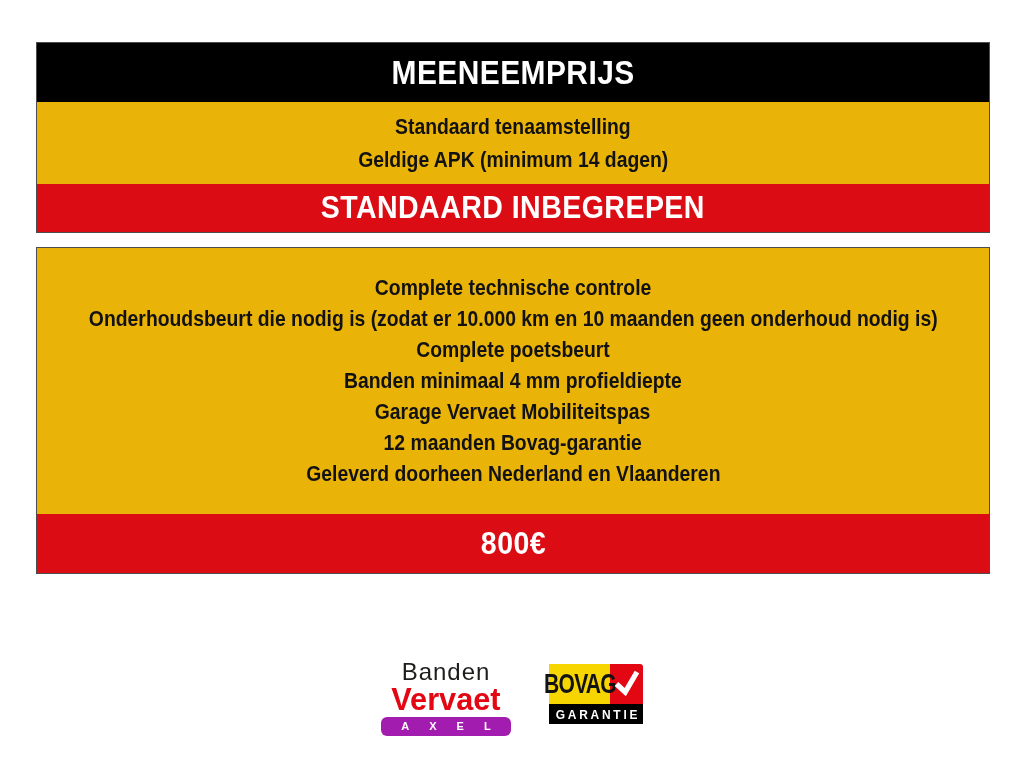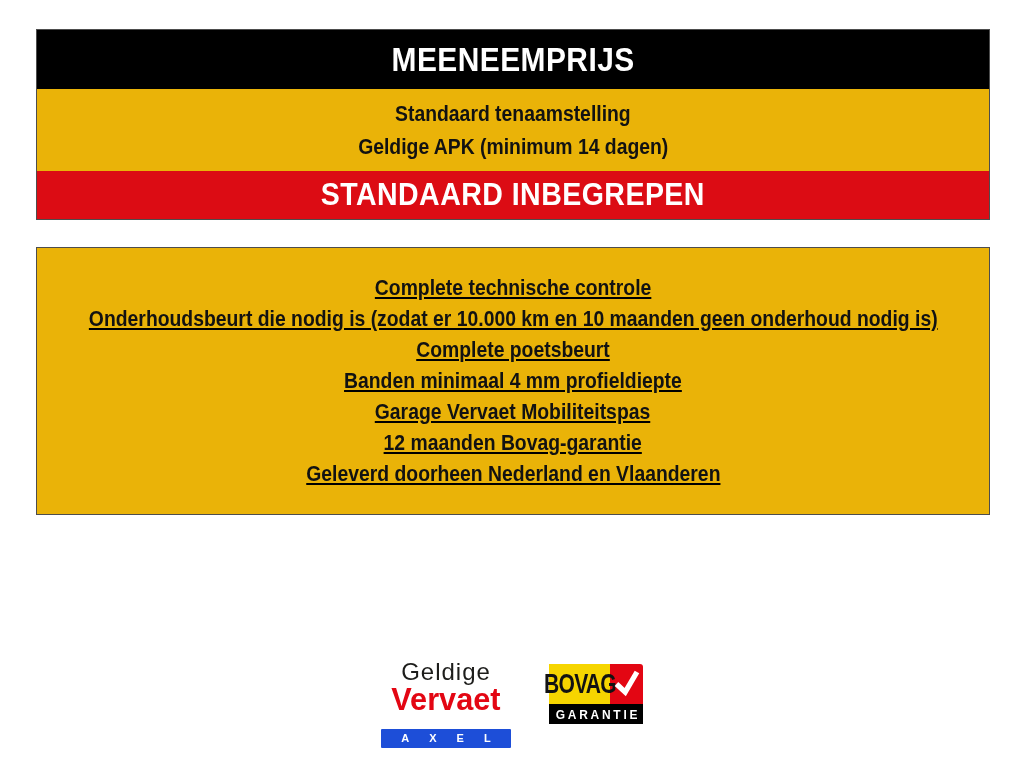--- a/index.html
+++ b/index.html
@@ -17,21 +17,21 @@
     font-family:"Liberation Sans", sans-serif;
     -webkit-font-smoothing:antialiased;
   }
   .page{position:relative;width:1024px;height:768px;background:#ffffff;overflow:hidden;}
 
   .panel{
     position:absolute;left:36px;width:952px;
     border:1px solid var(--border-gray);
     background:#ffffff;
   }
-  .panel-1{top:29px;}
+  .panel-1{top:42px;}
   .panel-2{top:247px;}
 
   .panel-header{
     background:var(--header-black);
     display:flex;align-items:center;justify-content:center;
   }
   .panel-1 .panel-header{height:59px;}
   .panel-2 .panel-header{height:60px;}
 
   .panel-body{
@@ -46,21 +46,21 @@
     display:flex;align-items:center;justify-content:center;
   }
   .panel-1 .panel-redbar{height:48px;}
   .panel-2 .panel-redbar{height:59px;}
 
   .list-line{
     display:flex;align-items:center;justify-content:center;
     white-space:nowrap;
   }
   .panel-1 .list-line{height:33px;}
-  .panel-2 .list-line{height:31px;text-decoration:underline;}
+  .panel-2 .list-line{height:31px;}
 
   
   .cond{
     display:inline-block;
     font-weight:bold;
     white-space:nowrap;
     transform:scaleX(0.88);
     transform-origin:center center;
   }
   .t-header{font-size:34px;color:#ffffff;letter-spacing:0.5px;}
@@ -74,21 +74,21 @@
   }
   .garage-logo{width:130px;text-align:center;padding-top:2px;}
   .garage-word1{
     font-size:24px;color:#1d1d1b;font-weight:400;letter-spacing:1px;line-height:24px;
   }
   .garage-word2{
     font-size:32px;color:var(--vervaet-red);font-weight:bold;line-height:30px;letter-spacing:0;
     transform:scaleX(0.96);display:inline-block;
   }
   .axel-badge{
-    margin-top:15px;height:19px;background:#1d4ed8;border-radius:1px;
+    margin-top:3px;height:19px;background:#a21caf;border-radius:6px;
     display:flex;align-items:center;justify-content:center;
   }
   .axel-badge span{
     color:#ffffff;font-size:11px;font-weight:bold;
     letter-spacing:20px;margin-right:-20px;line-height:11px;
   }
 
   .bovag-logo{
     width:94px;height:66px;margin-top:6px;
     display:flex;flex-direction:column;
@@ -156,26 +156,29 @@
         <div class="list-line">
           <span class="cond t-line">Garage Vervaet Mobiliteitspas</span>
         </div>
         <div class="list-line">
           <span class="cond t-line">12 maanden Bovag-garantie</span>
         </div>
         <div class="list-line">
           <span class="cond t-line">Geleverd doorheen Nederland en Vlaanderen</span>
         </div>
       </div>
+    <footer class="panel-redbar">
+      <span class="cond t-redbar">800€</span>
+    </footer>
   </section>
 
   <div class="footer-logos">
 
     <div class="garage-logo">
-      <div class="garage-word1">Geldige</div>
+      <div class="garage-word1">Banden</div>
       <div>
         <span class="garage-word2">Vervaet</span>
       </div>
       <div class="axel-badge">
         <span>AXEL</span>
       </div>
     </div>
 
     <div class="bovag-logo">
       <div class="bovag-top">

